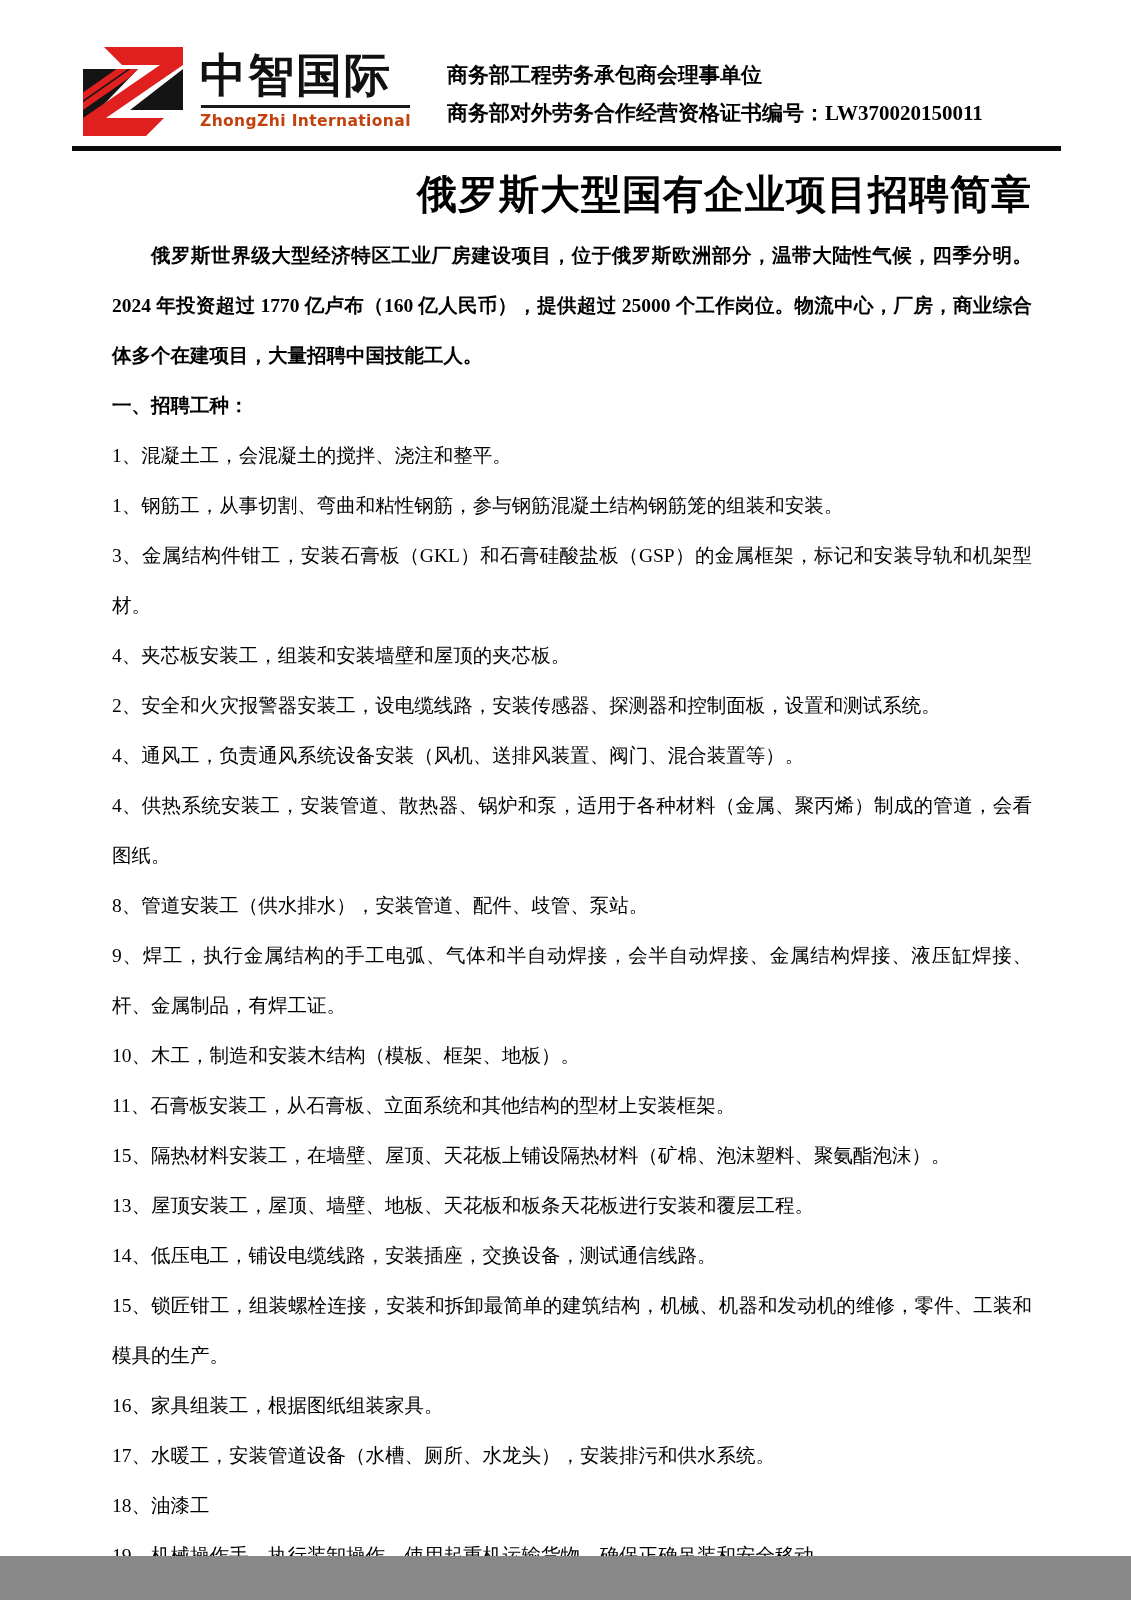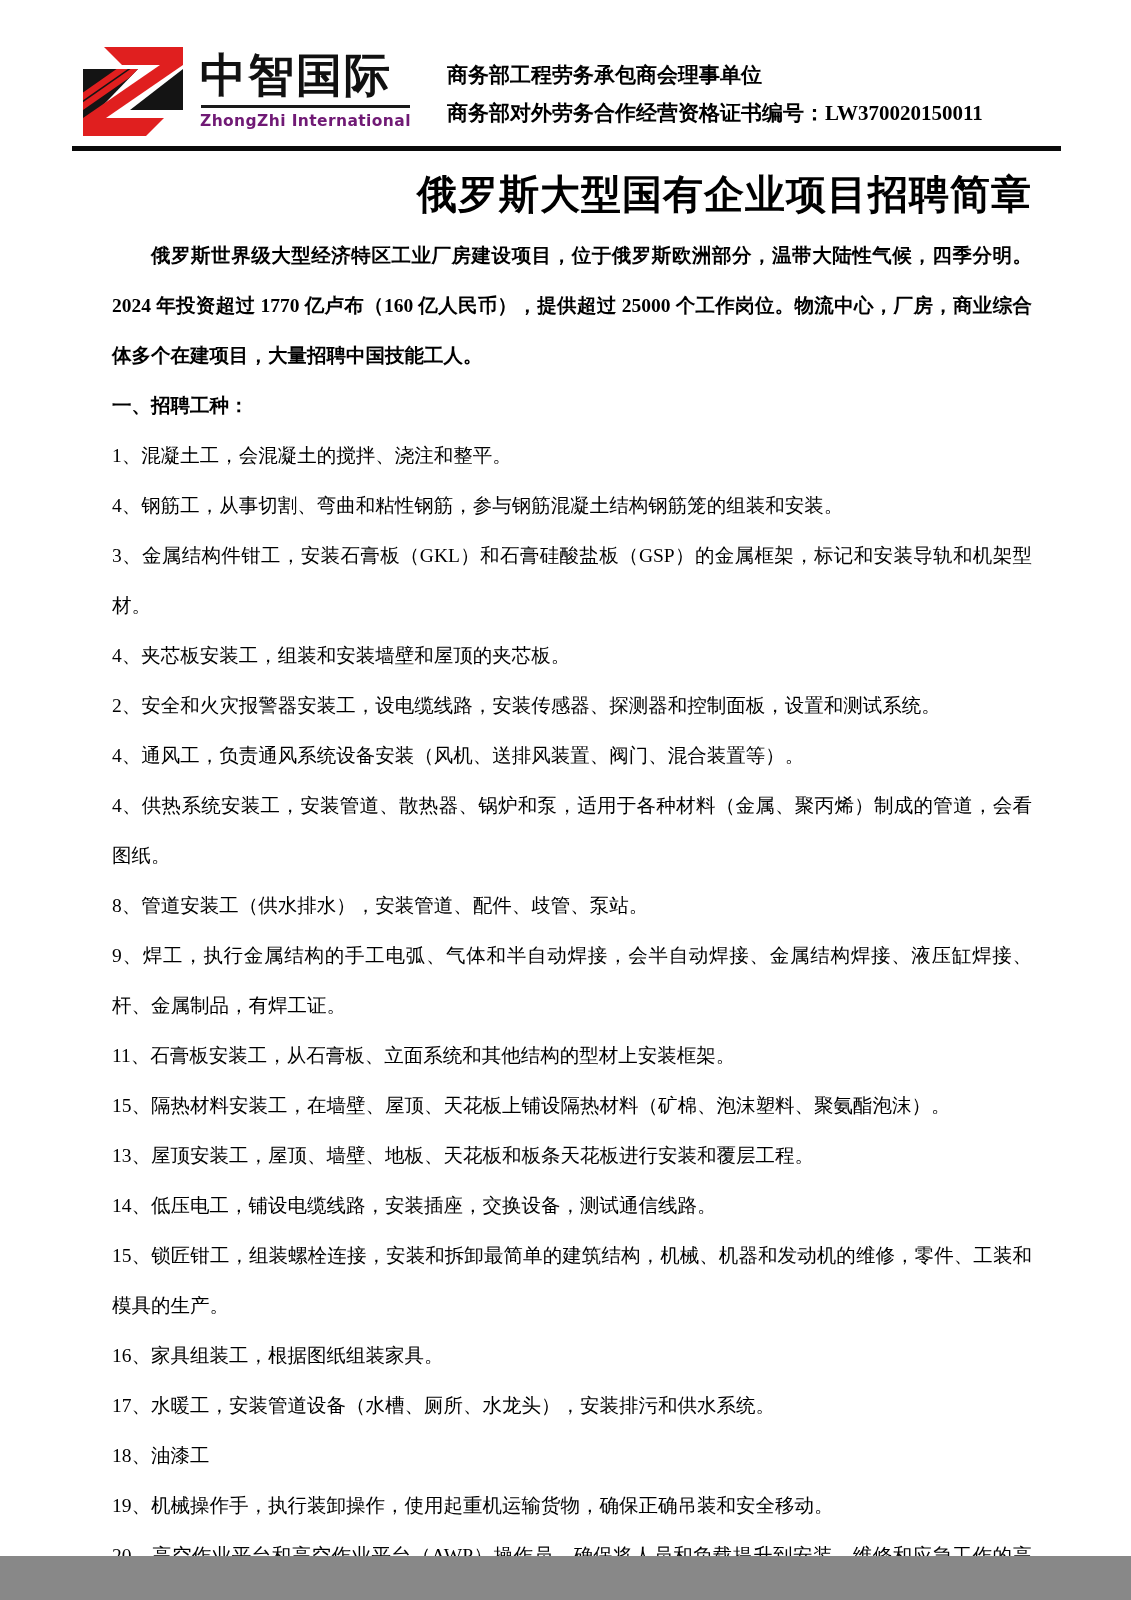--- a/index.html
+++ b/index.html
@@ -30,21 +30,21 @@
     letter-spacing: 2px;
     color: #111;
     white-space: nowrap;
   }
   .logo-divider { height: 3px; background: #1a1a1a; margin: 4px 1px 4px 1px; }
   .logo-en {
     font-family: "DejaVu Sans", "Liberation Sans", sans-serif;
     font-weight: bold;
     font-size: 15.5px;
     letter-spacing: 0.4px;
-    color: #701a75;
+    color: #c2410c;
     white-space: nowrap;
   }
   .credentials {
     margin-left: 36px;
     padding-top: 14px;
     font-weight: bold;
     font-size: 21px;
     line-height: 38px;
     white-space: nowrap;
   }
@@ -109,28 +109,29 @@
     </div>
   </header>
 
   <div class="rule"></div>
 
   <main>
     <h1 class="doc-title">俄罗斯大型国有企业项目招聘简章</h1>
     <p class="intro">俄罗斯世界级大型经济特区工业厂房建设项目，位于俄罗斯欧洲部分，温带大陆性气候，四季分明。2024 年投资超过 1770 亿卢布（160 亿人民币），提供超过 25000 个工作岗位。物流中心，厂房，商业综合体多个在建项目，大量招聘中国技能工人。</p>
     <p class="section-heading">一、招聘工种：</p>
     <p class="job">1、混凝土工，会混凝土的搅拌、浇注和整平。</p>
-    <p class="job">4、钢筋工，从事切割、弯曲和粘性钢筋，参与钢筋混凝土结构钢筋笼的组装和安装。</p>
+    <p class="job">1、钢筋工，从事切割、弯曲和粘性钢筋，参与钢筋混凝土结构钢筋笼的组装和安装。</p>
     <p class="job">3、金属结构件钳工，安装石膏板（GKL）和石膏硅酸盐板（GSP）的金属框架，标记和安装导轨和机架型材。</p>
     <p class="job">4、夹芯板安装工，组装和安装墙壁和屋顶的夹芯板。</p>
     <p class="job">2、安全和火灾报警器安装工，设电缆线路，安装传感器、探测器和控制面板，设置和测试系统。</p>
     <p class="job">4、通风工，负责通风系统设备安装（风机、送排风装置、阀门、混合装置等）。</p>
     <p class="job">4、供热系统安装工，安装管道、散热器、锅炉和泵，适用于各种材料（金属、聚丙烯）制成的管道，会看图纸。</p>
     <p class="job">8、管道安装工（供水排水），安装管道、配件、歧管、泵站。</p>
     <p class="job">9、焊工，执行金属结构的手工电弧、气体和半自动焊接，会半自动焊接、金属结构焊接、液压缸焊接、杆、金属制品，有焊工证。</p>
+    <p class="job">10、木工，制造和安装木结构（模板、框架、地板）。</p>
     <p class="job">11、石膏板安装工，从石膏板、立面系统和其他结构的型材上安装框架。</p>
     <p class="job">15、隔热材料安装工，在墙壁、屋顶、天花板上铺设隔热材料（矿棉、泡沫塑料、聚氨酯泡沫）。</p>
     <p class="job">13、屋顶安装工，屋顶、墙壁、地板、天花板和板条天花板进行安装和覆层工程。</p>
     <p class="job">14、低压电工，铺设电缆线路，安装插座，交换设备，测试通信线路。</p>
     <p class="job">15、锁匠钳工，组装螺栓连接，安装和拆卸最简单的建筑结构，机械、机器和发动机的维修，零件、工装和模具的生产。</p>
     <p class="job">16、家具组装工，根据图纸组装家具。</p>
     <p class="job">17、水暖工，安装管道设备（水槽、厕所、水龙头），安装排污和供水系统。</p>
     <p class="job">18、油漆工</p>
     <p class="job">19、机械操作手，执行装卸操作，使用起重机运输货物，确保正确吊装和安全移动。</p>
     <p class="job">20、高空作业平台和高空作业平台（AWP）操作员，确保将人员和负载提升到安装、维修和应急工作的高度。</p>

